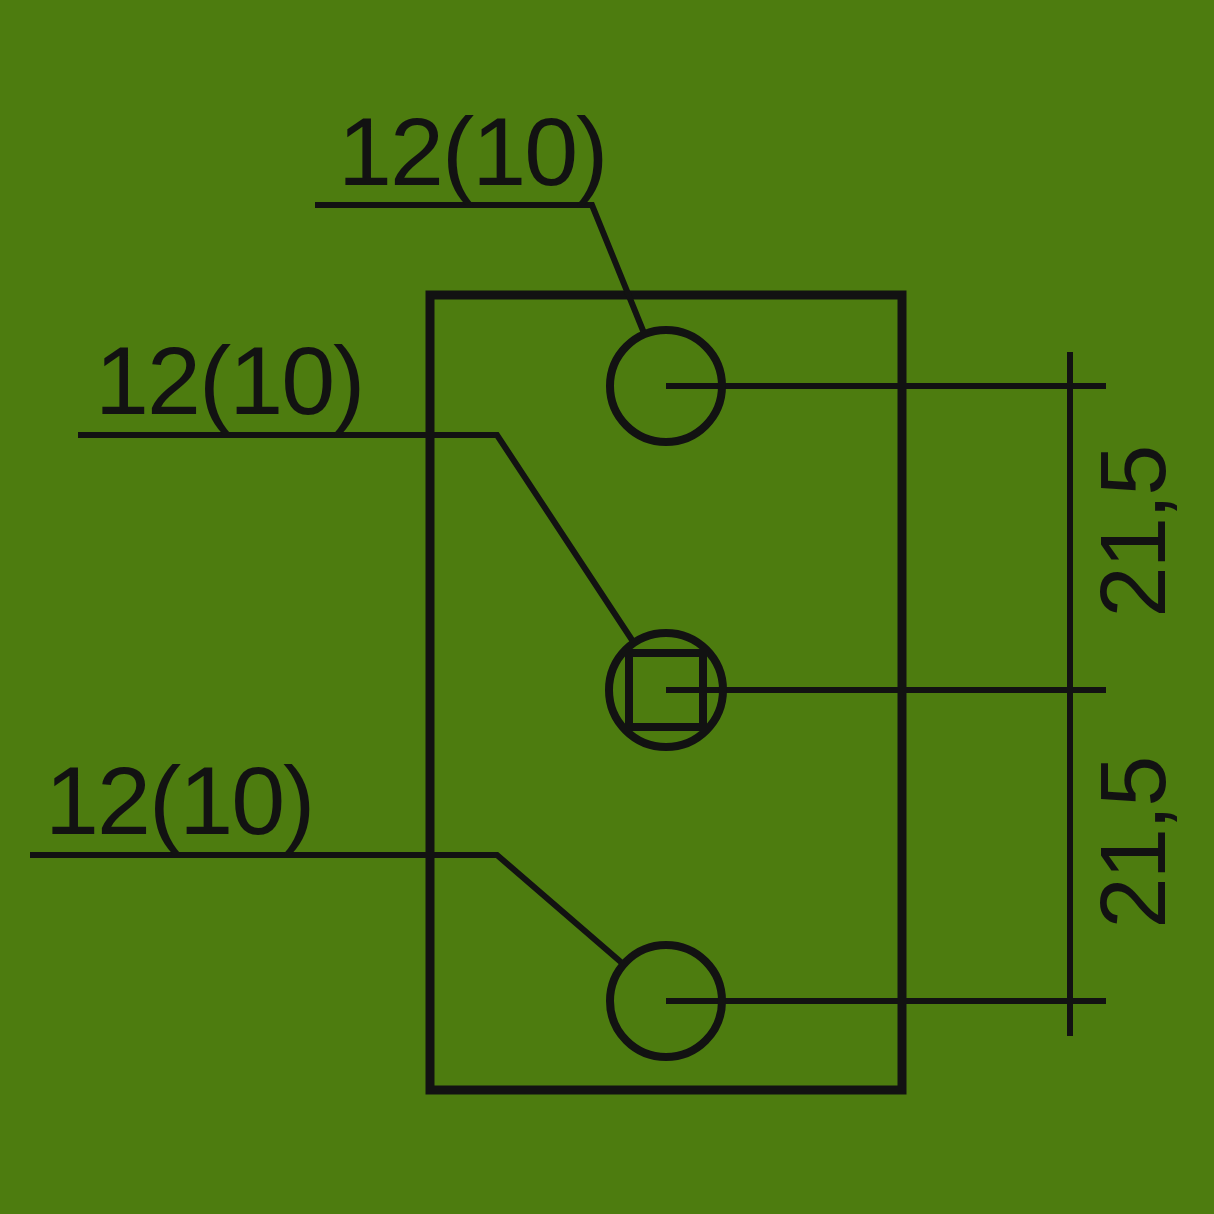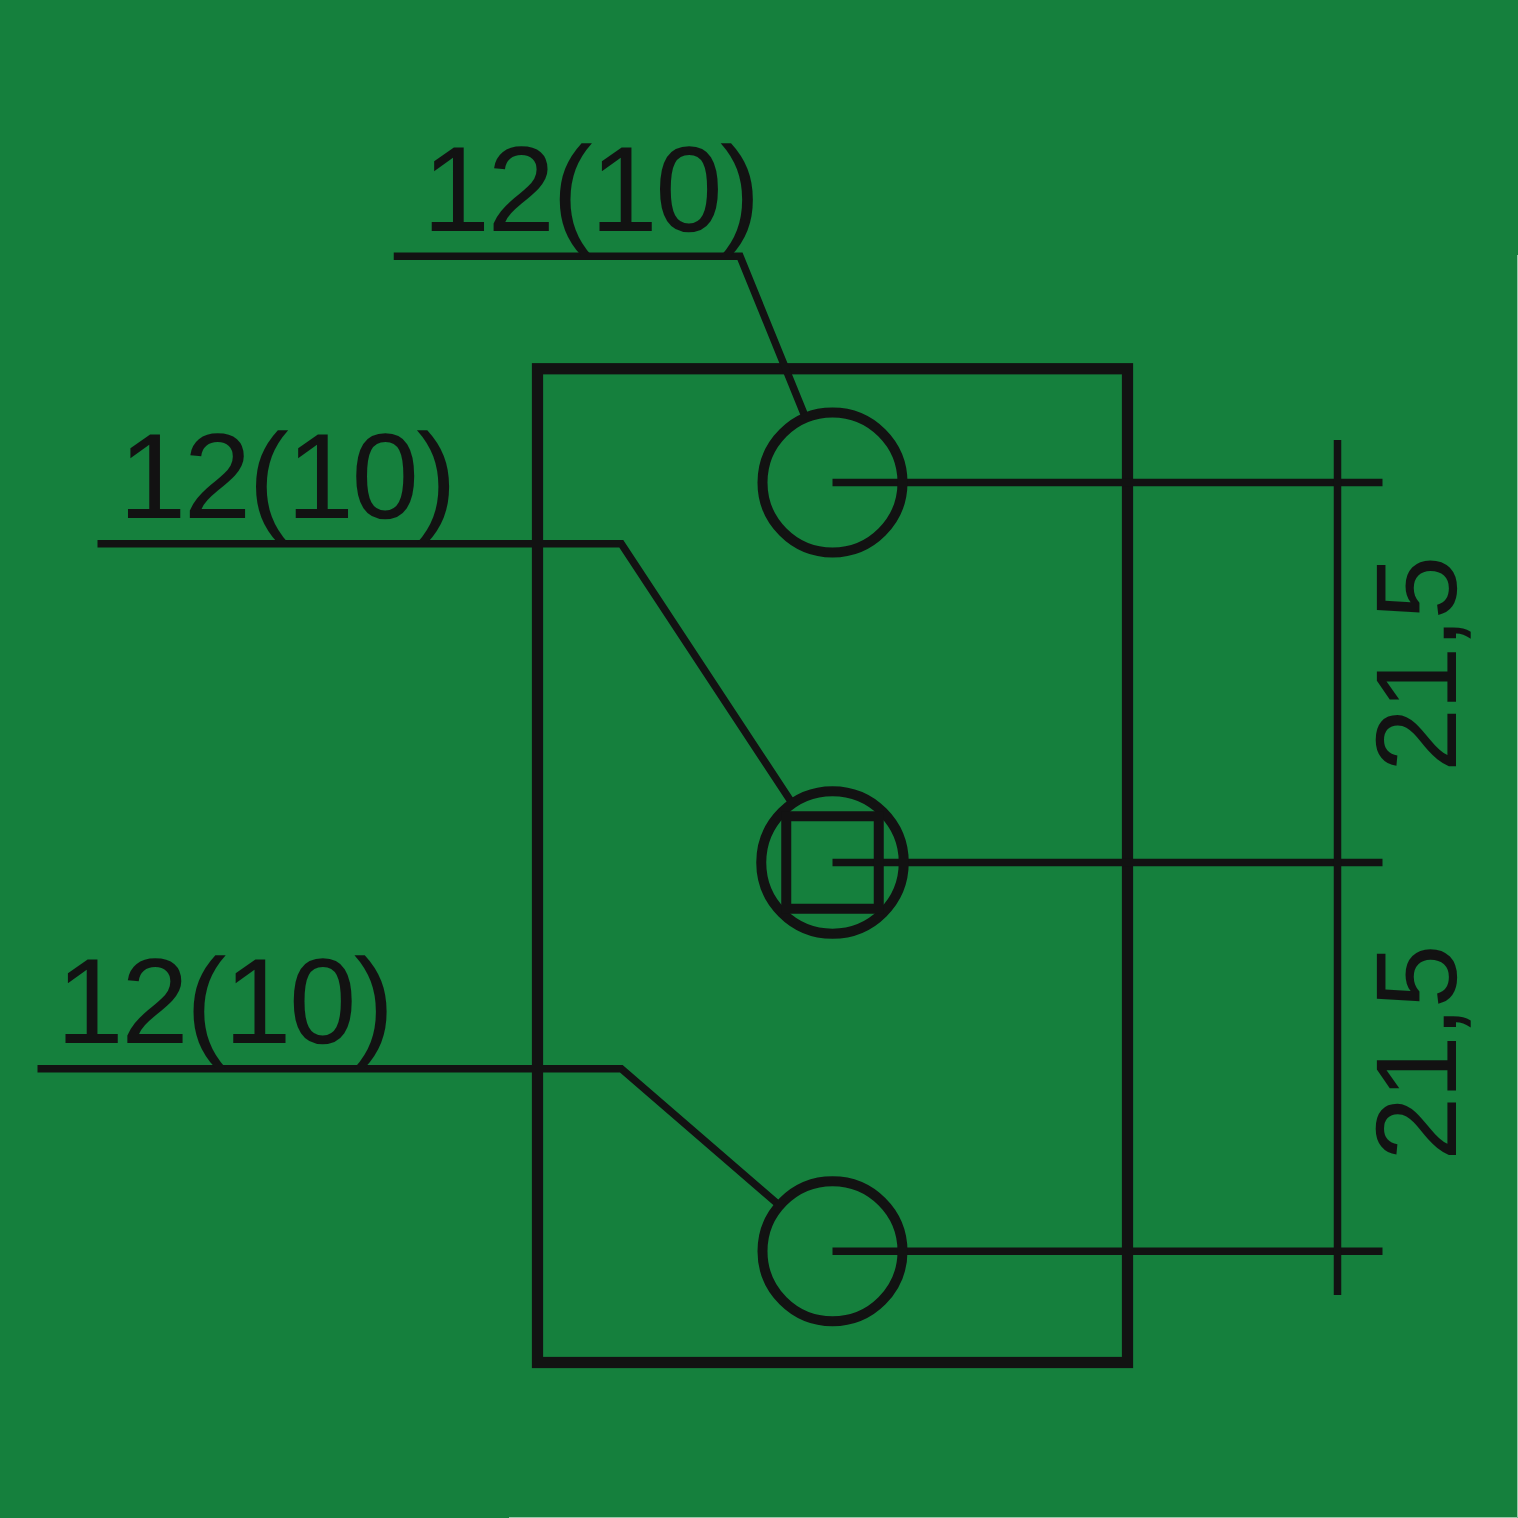--- a/index.html
+++ b/index.html
@@ -4,21 +4,21 @@
 <style>
   html, body {
     margin: 0;
     padding: 0;
     background: #ffffff;
   }
   .canvas {
     position: relative;
     width: 1214px;
     height: 1214px;
-    background: #15803d;
+    background: #4d7c0f;
     overflow: hidden;
     font-family: "Liberation Sans", sans-serif;
   }
   svg {
     display: block;
     width: 1214px;
     height: 1214px;
   }
   .dim-text {
     font-family: "Liberation Sans", sans-serif;

